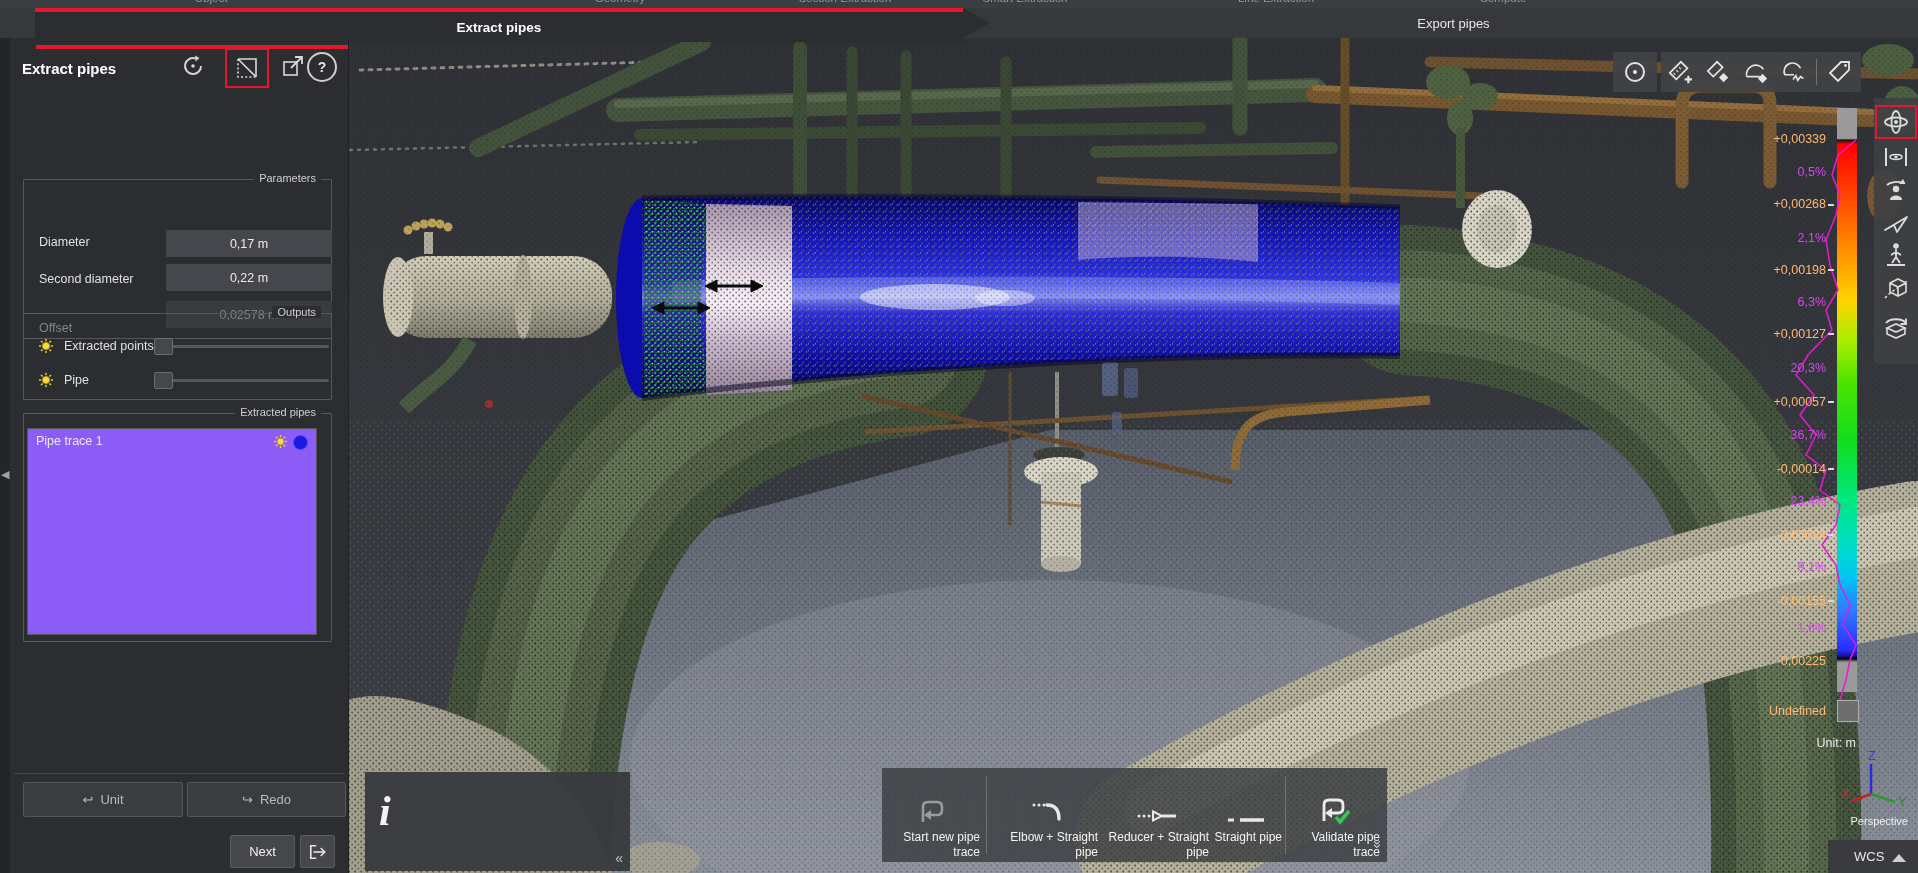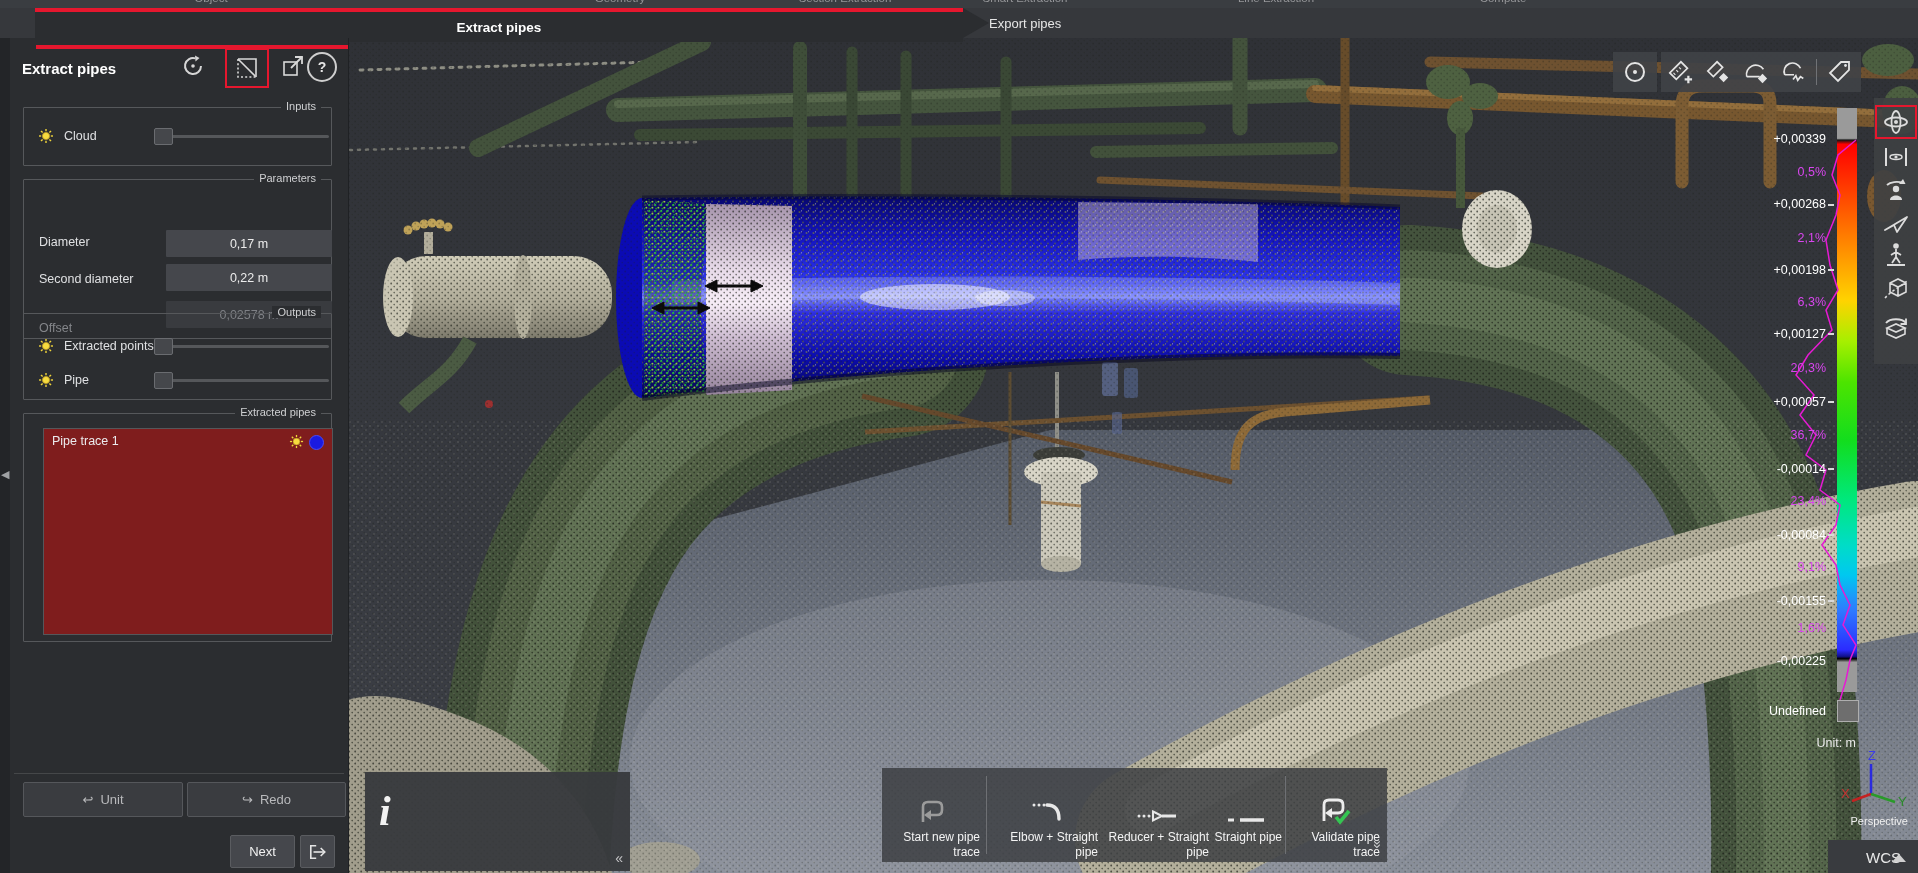--- a/index.html
+++ b/index.html
@@ -7,38 +7,38 @@
        font-family:"Liberation Sans",sans-serif;color:#e0e0e0;font-size:12px}
   .abs{position:absolute}
   
   .wfstrip{position:absolute;left:0;top:0;width:1918px;height:8px;background:#3a3d41;overflow:hidden}
   .wfstep{position:absolute;top:-8px;transform:translateX(-50%);font-size:11.5px;color:#96979a;white-space:nowrap}
   
   .tabbar{position:absolute;left:0;top:8px;width:1918px;height:30px;background:#36383c}
   .tab-active{position:absolute;left:35px;top:0;width:928px;height:30px;background:#2b2d30;
               border-top:4px solid #e5172e;display:flex;align-items:center;justify-content:center}
   .tab-active span{font-weight:bold;font-size:13.5px;color:#fff}
-  .tab-inactive{position:absolute;left:989px;top:0;width:929px;height:30px;display:flex;align-items:center;}
+  .tab-inactive{position:absolute;left:989px;top:0;width:929px;height:30px;display:flex;align-items:center;justify-content:center}
   .tab-inactive span{font-size:13px;color:#e6e6e6}
   
   .lstrip{position:absolute;left:0;top:38px;width:10px;height:835px;background:#232528}
   .panel{position:absolute;left:10px;top:38px;width:338px;height:835px;background:#2b2d30;border-right:1px solid #1f2124}
   .ptitle{position:absolute;left:12px;top:22px;font-size:15px;font-weight:bold;color:#fff}
   .redbar{position:absolute;left:26px;right:0;top:7px;height:4px;background:#e5172e}
   .hicon{position:absolute;display:flex;align-items:center;justify-content:center}
   .group{position:absolute;left:13px;width:307px;border:1px solid #56585b;border-radius:1px}
   .legend{position:absolute;top:-8px;right:10px;background:#2b2d30;padding:0 5px;font-size:11px;color:#cfd0d2}
   .rowlab{position:absolute;font-size:12.5px;color:#dfe0e2;white-space:nowrap}
   .vbox{position:absolute;left:142px;width:166px;height:27px;background:#45474c;border-radius:1px;
         display:flex;align-items:center;justify-content:center;font-size:12.5px;color:#ececec}
   .vbox.dis{background:#393b3f;color:#7e8085}
   .rowlab.dis{color:#84868a}
   .strack{position:absolute;left:145px;width:160px;height:3px;background:#55575a;border-radius:2px}
   .shandle{position:absolute;left:130px;width:17px;height:15px;background:#45474b;border:1px solid #6a6c70;border-radius:2px}
-  .listbox{position:absolute;left:19px;top:14px;width:288px;height:205px;border:1px solid #55575a;background:#7f1d1d}
+  .listbox{position:absolute;left:3px;top:14px;width:288px;height:205px;border:1px solid #55575a;background:#8b5cf6}
   .listrow{position:relative;height:24px}
   .listrow .lbl{position:absolute;left:8px;top:5px;font-size:12.5px;color:#ebebed}
   .pipecolor{position:absolute;right:8px;top:6px;width:13px;height:13px;border-radius:50%;background:#1a1ae0;border:1px solid #4a4af5}
   .btn{position:absolute;background:#3a3c40;border:1px solid #55575b;border-radius:2px;color:#b9babc;
        display:flex;align-items:center;justify-content:center;font-size:13px;gap:7px}
   .btn.primary{background:#45474c;border-color:#5a5c60;color:#f2f2f2}
   .sep{position:absolute;left:4px;right:4px;top:735px;border-top:1px solid #454749}
   .collapse-arrow{position:absolute;left:1px;top:430px;font-size:11px;color:#9fa1a4}
   
   .viewport{position:absolute;left:348px;top:38px;width:1570px;height:835px;background:#34363a}
@@ -63,26 +63,26 @@
   
   .navbar{position:absolute;left:1874px;top:98px;width:44px;height:266px;background:rgba(62,64,67,.9)}
   .navic{position:absolute;left:2px;width:40px;height:30px;display:flex;align-items:center;justify-content:center}
   .navic.sel{border:2px solid #e5172e;left:1px;width:38px;height:30px}
   
   .cbar{position:absolute;left:1837px;top:108px;width:20px;height:584px;
     background:linear-gradient(#9a9a9a 0%,#9a9a9a 5.2%,#151515 5.5%,#ff0000 6.2%,#ff7d00 22%,#ffd300 33%,
       #a6ef00 40%,#4ce400 47%,#12dd1e 57%,#00e87c 67%,#00dcc8 75%,#00c8f0 80%,#2e7bff 86%,#2b2bff 92.8%,
       #11118c 93.9%,#000 94.3%,#9a9a9a 94.9%,#9a9a9a 100%)}
   .clab{position:absolute;right:92px;transform:translateY(-50%);font-size:12.5px;white-space:nowrap}
-  .clab.value{color:#ffffff}
+  .clab.value{color:#fdba74}
   .clab.percent{color:#d946ef}
   .ctick{position:absolute;left:1828px;width:6px;height:2px;background:#d8d8d8}
   .undef-sw{position:absolute;left:1837px;top:700px;width:20px;height:20px;background:#6e6e6e;border:1px solid #aeaeae}
   .wcsbar{position:absolute;left:1828px;top:840px;width:90px;height:33px;background:#393b3f;color:#e8e8e8}
-  .wcsbar span{position:absolute;left:38px;top:9px;font-size:15px}
+  .wcsbar span{position:absolute;left:26px;top:9px;font-size:13px}
   .tri-up{position:absolute;right:12px;top:14px;width:0;height:0;border-left:7px solid transparent;
           border-right:7px solid transparent;border-bottom:8px solid #d0d0d0}
   .help-circle{width:26px;height:26px;border:2px solid #cfcfcf;border-radius:50%;display:flex;align-items:center;
                justify-content:center;font-weight:bold;font-size:14px;color:#e6e6e6}
 </style>
 </head>
 <body>
 
 <div class="app">
 
@@ -316,41 +316,20 @@
           <path d="M10,14 L21,3" stroke="#d9d9d9" stroke-width="1.8" fill="none"></path>
           <path d="M14,3 H21 V10" stroke="#d9d9d9" stroke-width="1.8" fill="none"></path>
         </svg>
     </div>
     <div class="hicon" style="left:297px;top:14px">
       <div class="help-circle">
           <span>?</span>
         </div>
     </div>
 
-    <div class="group" style="top:69px;height:57px">
-      <span class="legend">Inputs</span>
-      <span class="abs" style="left:14px;top:20px">
-        <svg width="16" height="16" viewBox="0 0 16 16">
-            <g stroke="#f0d43a" stroke-width="1.4">
-              <line x1="8" y1="1" x2="8" y2="3.2"></line>
-              <line x1="8" y1="12.8" x2="8" y2="15"></line>
-              <line x1="1" y1="8" x2="3.2" y2="8"></line>
-              <line x1="12.8" y1="8" x2="15" y2="8"></line>
-              <line x1="3" y1="3" x2="4.6" y2="4.6"></line>
-              <line x1="11.4" y1="11.4" x2="13" y2="13"></line>
-              <line x1="13" y1="3" x2="11.4" y2="4.6"></line>
-              <line x1="4.6" y1="11.4" x2="3" y2="13"></line>
-            </g>
-            <circle cx="8" cy="8" r="3.6" fill="#f7dc3f" stroke="#b99726" stroke-width=".8"></circle>
-          </svg>
-      </span>
-      <span class="rowlab" style="left:40px;top:21px">Cloud</span>
-      <div class="strack" style="top:27px"></div>
-      <div class="shandle" style="top:20px"></div>
-    </div>
 
     <div class="group" style="top:141px;height:158px">
       <span class="legend">Parameters</span>
       <span class="rowlab" style="left:15px;top:55px">Diameter</span>
       <div class="vbox" style="top:50px">0,17 m</div>
       <span class="rowlab" style="left:15px;top:92px">Second diameter</span>
       <div class="vbox" style="top:84px">0,22 m</div>
       <span class="rowlab dis" style="left:15px;top:141px">Offset</span>
       <div class="vbox dis" style="top:121px">0,02578 m</div>
     </div>

